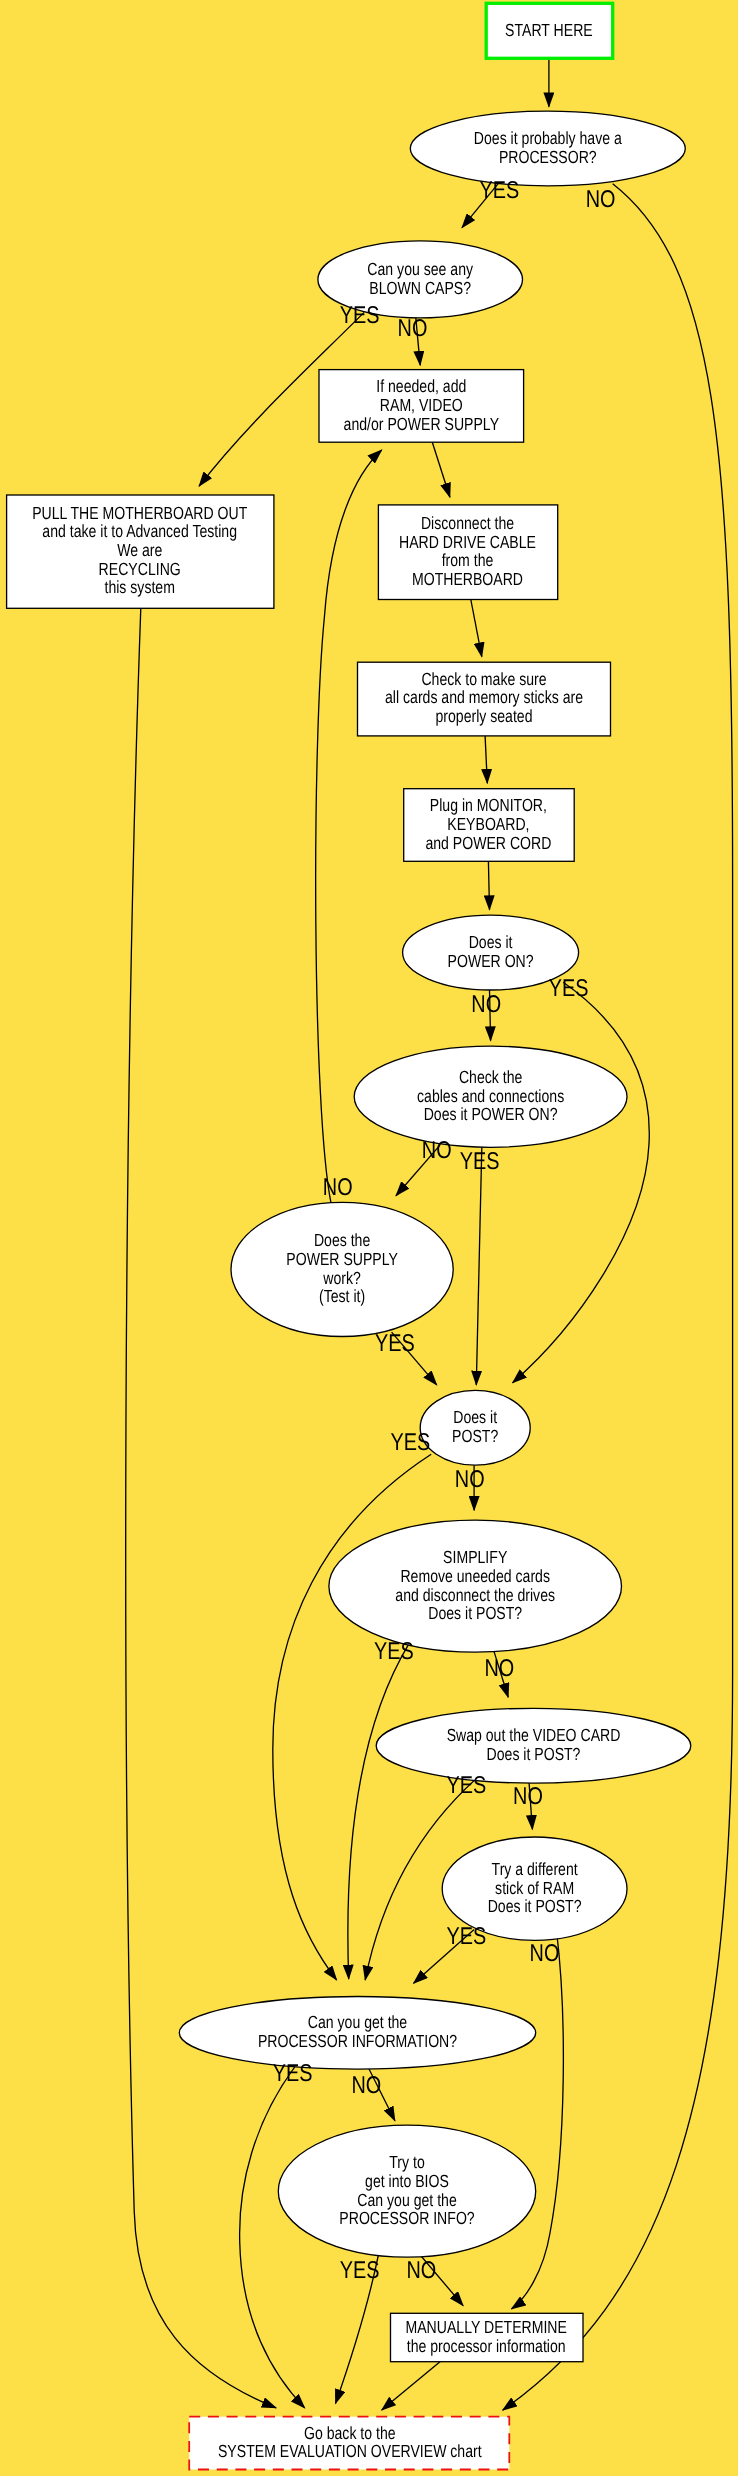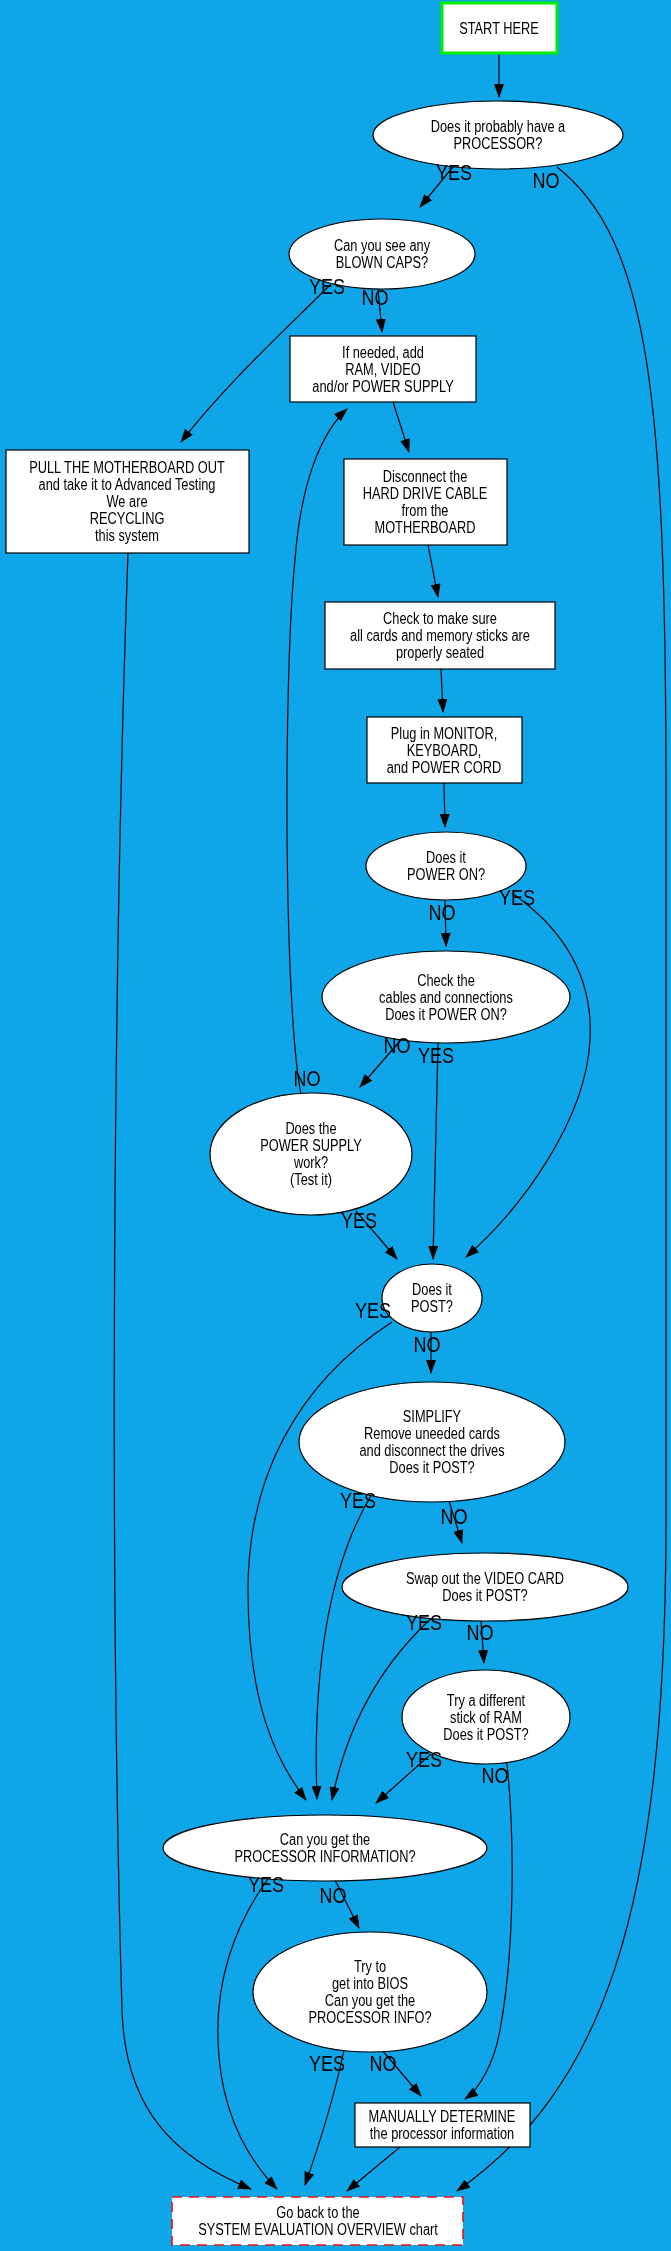--- a/index.html
+++ b/index.html
@@ -1,17 +1,17 @@
 <!DOCTYPE html>
 <html><head>
 <meta charset="utf-8">
 <style>
   html,body{margin:0;padding:0;background:#ffffff;}
   .canvas{
-    position:relative;width:671px;height:2251px;background:#0ea5e9;
+    position:relative;width:671px;height:2251px;background:#fde047;
     font-family:"Liberation Sans",sans-serif;color:#000;overflow:hidden;
   }
   .canvas svg{position:absolute;left:0;top:0;display:block;}
   .edge{fill:none;stroke:#000;stroke-width:1.2px;}
   .shape{fill:#fff;stroke:#000;stroke-width:1.2px;}
   .shape.start{stroke:#00ee00;stroke-width:3px;}
   .shape.goback{stroke:#ee1111;stroke-width:1.6px;stroke-dasharray:10 7;}
   .nl{
     position:absolute;transform:translate(-50%,-50%) scaleX(0.8);
     white-space:pre;text-align:center;font-size:16px;line-height:17px;

